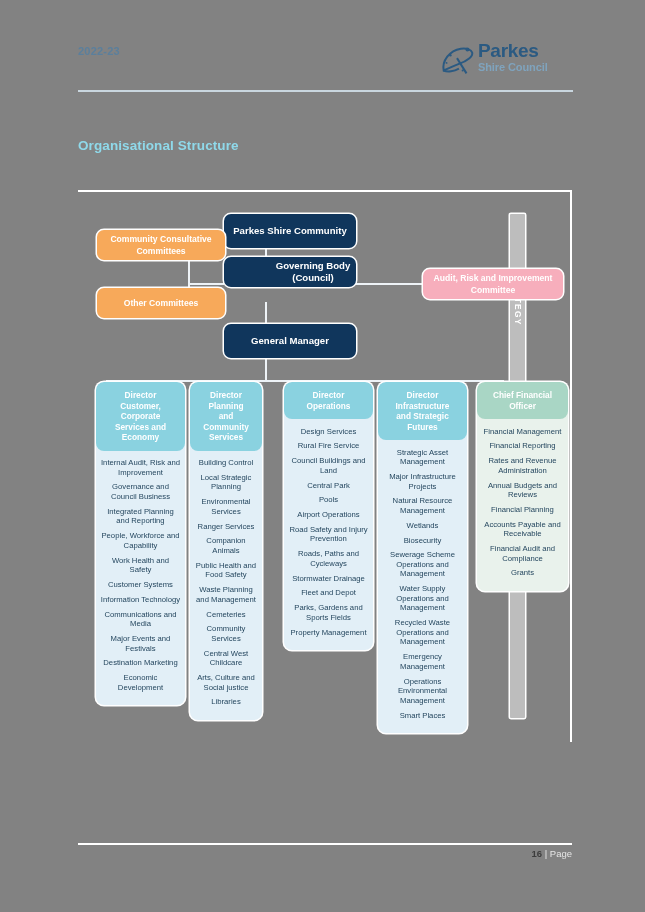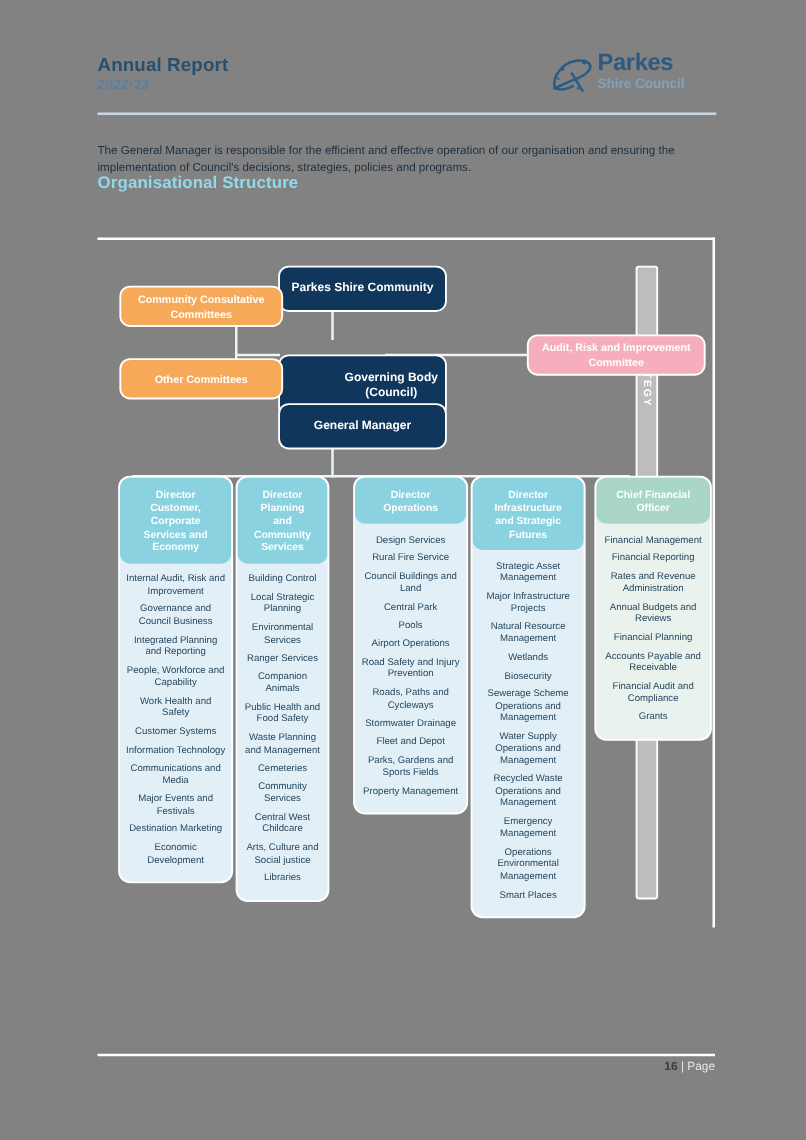--- a/index.html
+++ b/index.html
@@ -243,21 +243,20 @@
     color: #e6e6e6;
     font-weight: normal;
   }
 </style>
 </head>
 <body>
 
 <div class="page">
 
   <div class="header">
-    <div class="report-title">Annual Report</div>
     <div class="report-years">2022-23</div>
 
     <div class="logo">
       <svg class="logo-mark" viewBox="0 0 40 40">
         <path d="M6 30 C4 20, 12 9, 24 7 C30 6, 35 8, 36 11 C37 15, 31 20, 22 23 C14 26, 9 29, 6 30 Z" fill="none" stroke="#2b5a82" stroke-width="2.1"></path>
         <path d="M6 30 C10 32, 17 31, 22 28" fill="none" stroke="#2b5a82" stroke-width="2.1"></path>
         <line x1="20" y1="17" x2="30" y2="33" stroke="#2b5a82" stroke-width="2.1"></line>
         <circle cx="31" cy="8" r="2.1" fill="#2b5a82"></circle>
         <circle cx="13" cy="14" r="1.3" fill="#2b5a82"></circle>
         <circle cx="9" cy="22" r="1" fill="#2b5a82"></circle>
@@ -266,21 +265,20 @@
       <div class="logo-text">
         <div class="logo-name">Parkes</div>
         <div class="logo-sub">Shire Council</div>
       </div>
     </div>
   </div>
 
   <div class="hr-top"></div>
 
   <div class="section-title">Organisational Structure</div>
-  <div class="section-body">The General Manager is responsible for the efficient and effective operation of our organisation and ensuring the implementation of Council's decisions, strategies, policies and programs.</div>
 
   <div class="chart-frame">
 
     <div class="conn" style="left:187px; top:55px; width:2px; height:25px;"></div>
     <div class="conn" style="left:187px; top:110px; width:2px; height:26px;"></div>
     <div class="conn" style="left:187px; top:165px; width:2px; height:25px;"></div>
     <div class="conn" style="left:28px; top:188px; width:398px; height:2px;"></div>
     <div class="conn" style="left:28px; top:188px; width:2px; height:14px;"></div>
     <div class="conn" style="left:123px; top:188px; width:2px; height:14px;"></div>
     <div class="conn" style="left:217px; top:188px; width:2px; height:14px;"></div>
@@ -290,21 +288,21 @@
     <div class="conn" style="left:110px; top:52px; width:2px; height:60px;"></div>
     <div class="conn" style="left:110px; top:52px; width:18px; height:2px;"></div>
     <div class="conn" style="left:110px; top:110px; width:18px; height:2px;"></div>
     <div class="conn" style="left:110px; top:91px; width:36px; height:2px;"></div>
     <div class="conn" style="left:230px; top:91px; width:116px; height:2px;"></div>
 
     <div class="node node-navy" style="left:146px; top:22px; width:132px; height:34px;">
       <span>Parkes Shire Community</span>
     </div>
 
-    <div class="node node-navy" style="left:146px; top:93px; width:132px; height:48px; flex-direction:column;padding-left:46px;">
+    <div class="node node-navy" style="left:146px; top:65px; width:132px; height:30px; flex-direction:column;padding-left:46px;">
       <span>Governing Body</span>
       <span>(Council)</span>
     </div>
 
     <div class="node node-navy" style="left:146px; top:132px; width:132px; height:34px;">
       <span>General Manager</span>
     </div>
 
     <div class="node node-orange" style="left:19px; top:38px; width:128px; height:30px;">
       <span>Community Consultative Committees</span>

